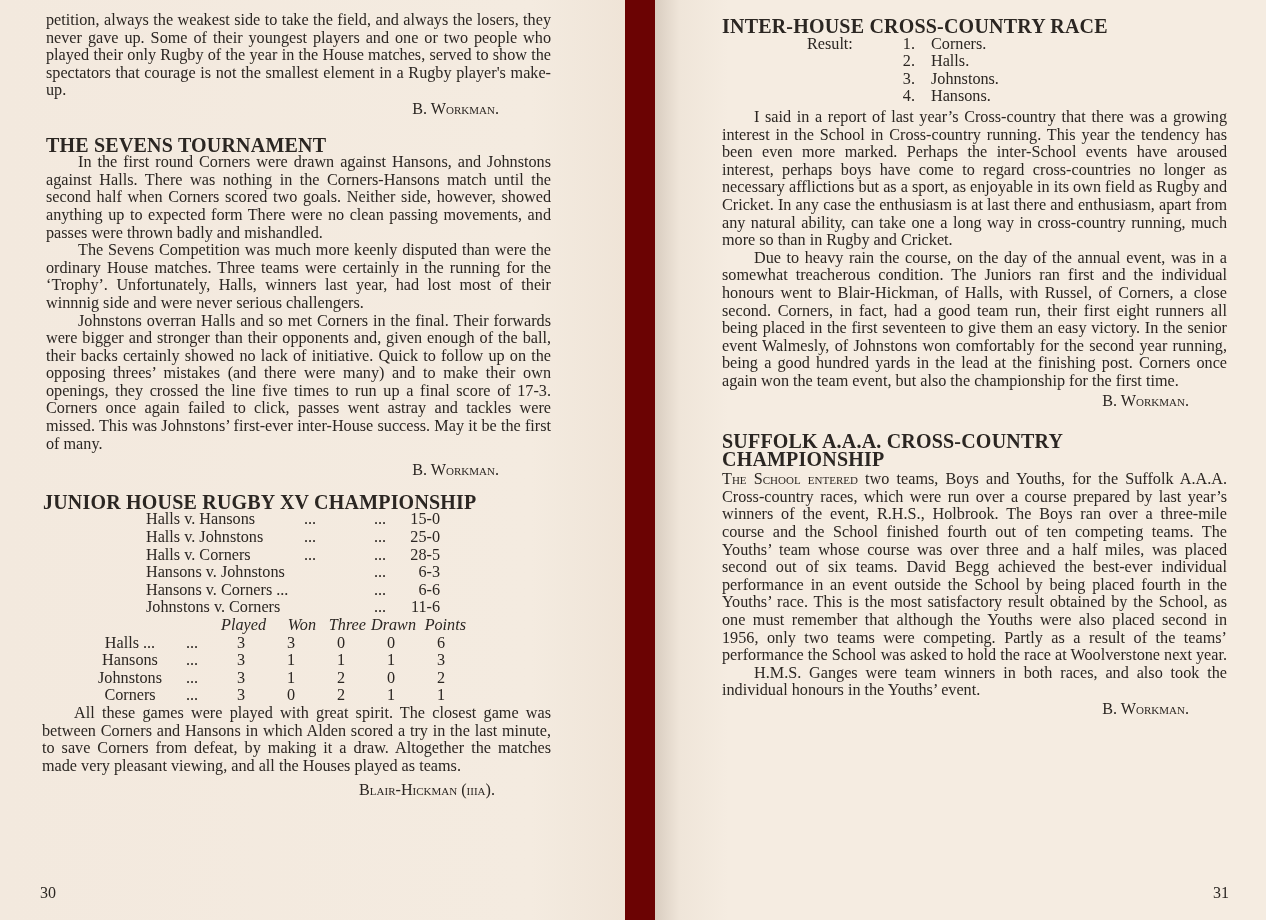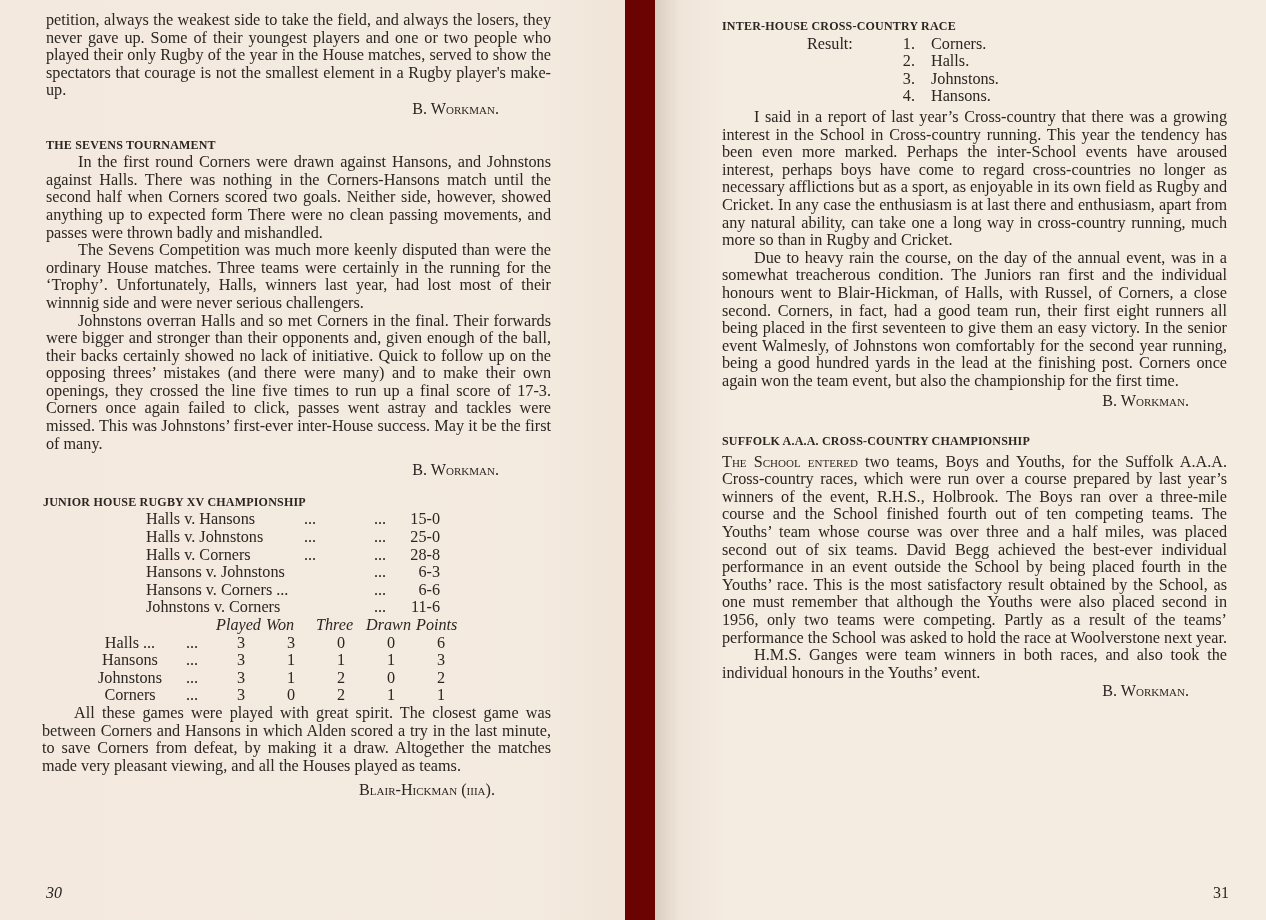--- a/index.html
+++ b/index.html
@@ -18,44 +18,44 @@
   .spine {
     position: absolute; left: 625px; top: 0; width: 30px; height: 920px;
     background: #6b0303;
   }
   .col { position: absolute; font-size: 16.2px; line-height: 17.6px; }
   .left-col { left: 46px; top: 12px; width: 505px; }
   .right-col { left: 722px; top: 18px; width: 505px; }
   p { margin: 0; text-align: justify; text-align-last: left; }
   p.indent { text-indent: 32px; }
   h2 {
-    margin: 0; font-weight: bold; font-size: 12px; letter-spacing: 0.2px;
+    margin: 0; font-weight: bold; font-size: 20px; letter-spacing: 0.2px;
     font-family: "Liberation Serif", "DejaVu Serif", serif;
   }
   .sig { text-align: right; padding-right: 52px; font-variant: small-caps; margin-top: 1px; }
   .sig-r { padding-right: 38px; }
   .smallcaps { font-variant: small-caps; }
   .fixtures { margin-left: 100px; }
   .fixture { display: flex; height: 17.6px; align-items: flex-end; }
   .fixture .name { width: 158px; white-space: pre; }
   .fixture .gap { width: 70px; }
   .fixture .dots { width: 30px; }
   .fixture .score { width: 36px; text-align: right; }
   table.standings { border-collapse: collapse; margin-left: 28px; font-size: 16.2px; }
   table.standings td, table.standings th { padding: 0; line-height: 17.6px; height: 17.6px; }
-  table.standings th { font-style: italic; font-weight: normal; text-align: left; }
+  table.standings th { font-style: italic; font-weight: normal; text-align: right; }
   .st-team { width: 112px; text-align: center; }
   .st-dots { width: 30px; text-align: left; }
   .st-num { width: 50px; text-align: center; }
   .results { margin-left: 68px; }
   .result-row { display: flex; height: 17.6px; }
   .result-row .lbl { width: 82px; margin-left: 17px; }
   .result-row .num { width: 26px; text-align: right; padding-right: 16px; }
   .pagenum { position: absolute; font-size: 16px; }
-  .pn-left { left: 46px; top: 884px; font-style: italic; }
+  .pn-left { left: 40px; top: 884px; }
   .pn-right { left: 1213px; top: 884px; }
   .gap-s { height: 18px; }
   .gap-m { height: 14px; }
 </style>
 </head>
 <body>
 
 <div class="page page-left"></div>
 <div class="spine" style="background: rgb(107, 3, 3);"></div>
 <div class="page page-right"></div>
@@ -83,21 +83,21 @@
     <div class="fixture">
       <span class="name">Halls v. Johnstons</span>
       <span class="gap">...</span>
       <span class="dots">...</span>
       <span class="score">25-0</span>
     </div>
     <div class="fixture">
       <span class="name">Halls v. Corners</span>
       <span class="gap">...</span>
       <span class="dots">...</span>
-      <span class="score">28-8</span>
+      <span class="score">28-5</span>
     </div>
     <div class="fixture">
       <span class="name">Hansons v. Johnstons</span>
       <span class="gap"></span>
       <span class="dots">...</span>
       <span class="score">6-3</span>
     </div>
     <div class="fixture">
       <span class="name">Hansons v. Corners ...</span>
       <span class="gap"></span>

